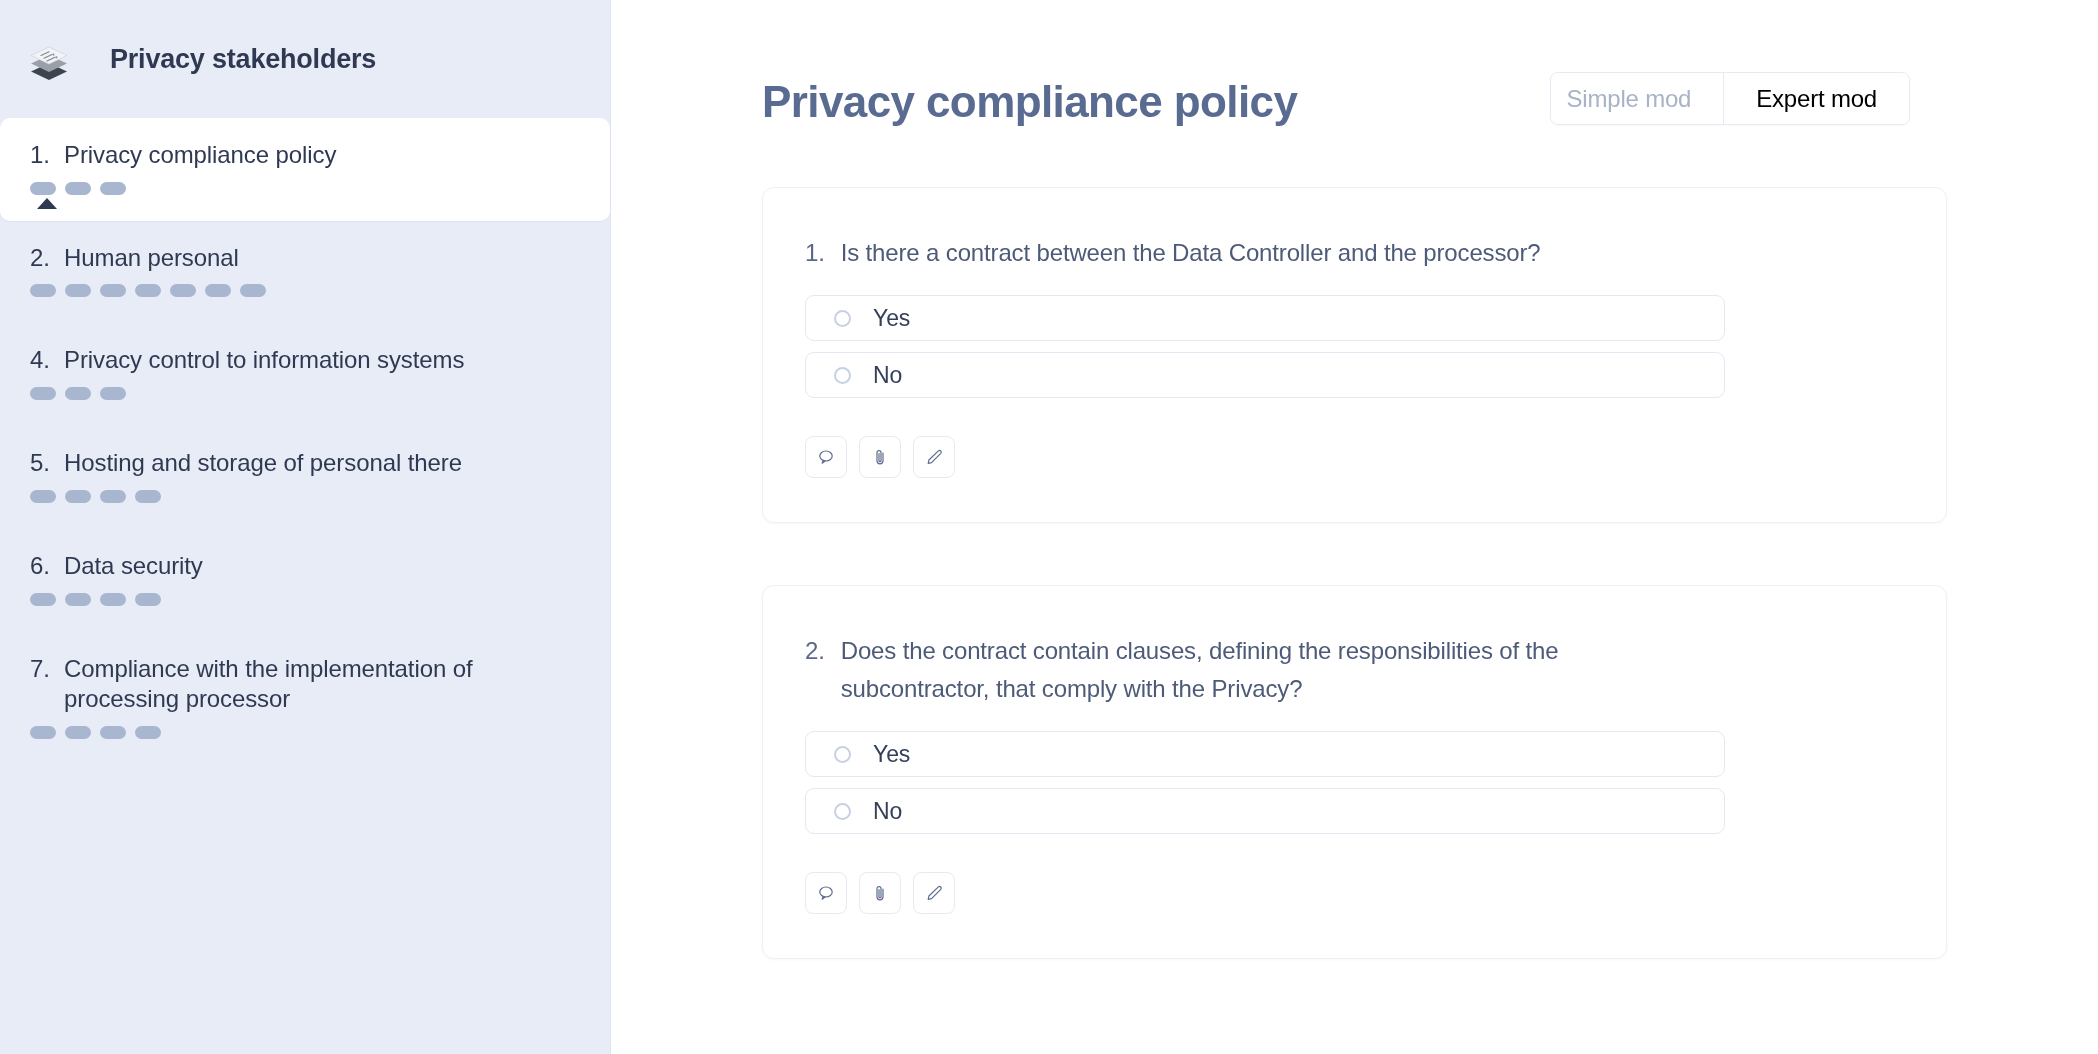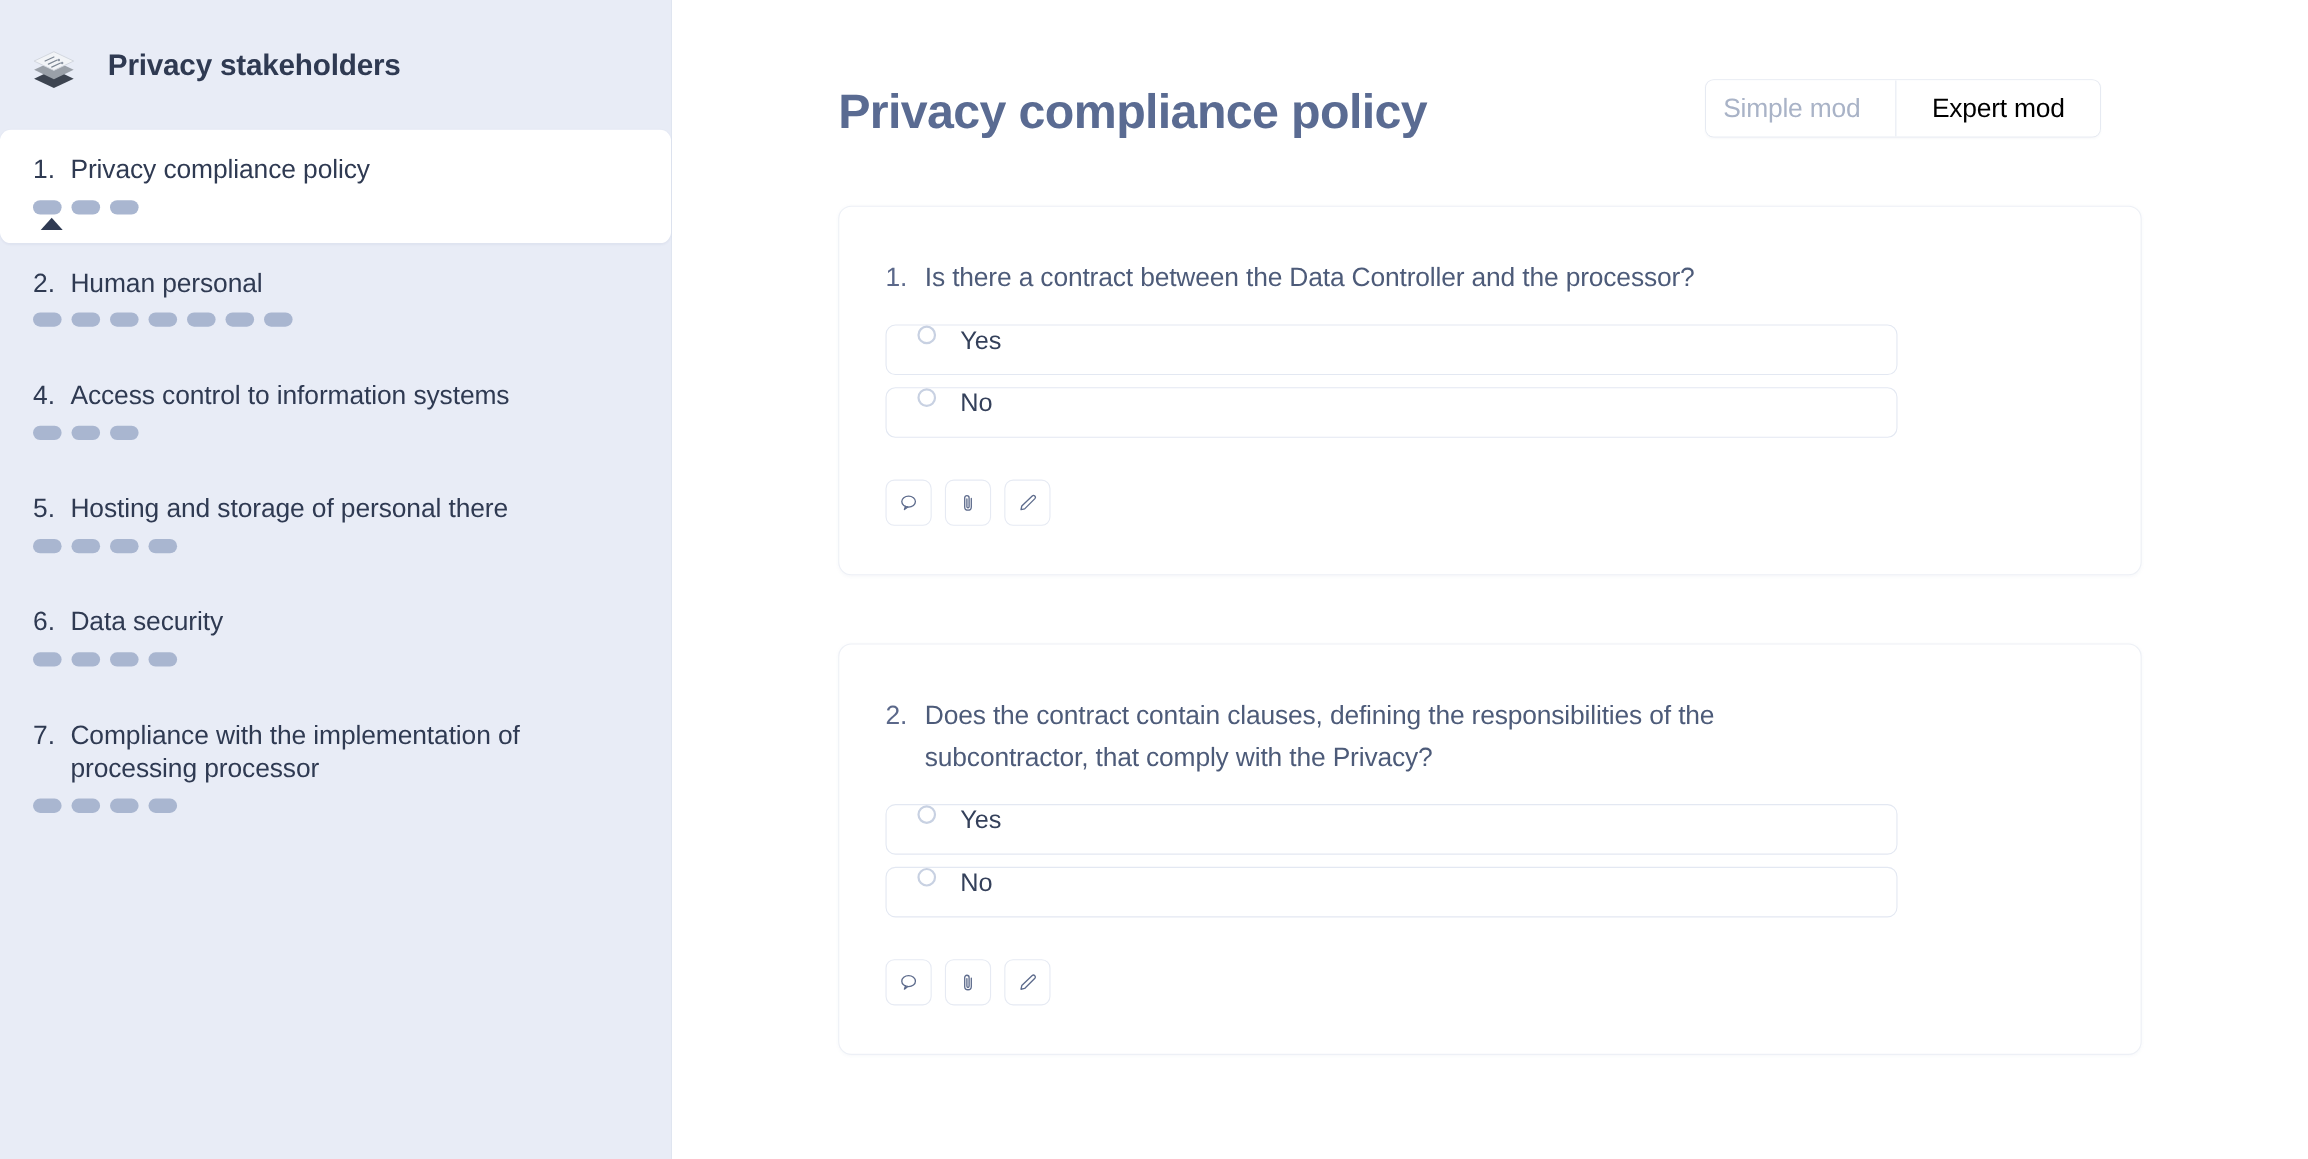--- a/index.html
+++ b/index.html
@@ -31,21 +31,21 @@
     border-right: 1px solid #dfe5f0;
     flex: 0 0 611px;
     position: relative;
   }
 
   .sidebar-header {
     height: 118px;
     display: flex;
     align-items: center;
     padding-left: 26px;
-    gap: 26px;
+    gap: 38px;
   }
 
   .logo-icon {
     width: 46px;
     height: 46px;
     flex: 0 0 46px;
     display: block;
   }
 
   .brand-title {
@@ -197,20 +197,21 @@
   .q-num { flex: 0 0 auto; color: #5b688a; }
 
   .options { }
 
   .option {
     width: 920px;
     height: 46px;
     border: 1px solid #e3e8f2;
     border-radius: 9px;
     display: flex;
+    align-items: center;
     padding-left: 28px;
     gap: 22px;
     margin-bottom: 11px;
     background: #ffffff;
     cursor: pointer;
   }
 
   .radio {
     width: 17px;
     height: 17px;
@@ -298,21 +299,21 @@
           <span class="pip"></span>
           <span class="pip"></span>
           <span class="pip"></span>
           <span class="pip"></span>
         </div>
       </div>
 
       <div class="nav-item">
         <div class="nav-row">
           <span class="nav-num">4.</span>
-          <span class="nav-label">Access control to information systems</span>
+          <span class="nav-label">Privacy control to information systems</span>
         </div>
         <div class="pips">
           <span class="pip"></span>
           <span class="pip"></span>
           <span class="pip"></span>
         </div>
       </div>
 
       <div class="nav-item">
         <div class="nav-row">

